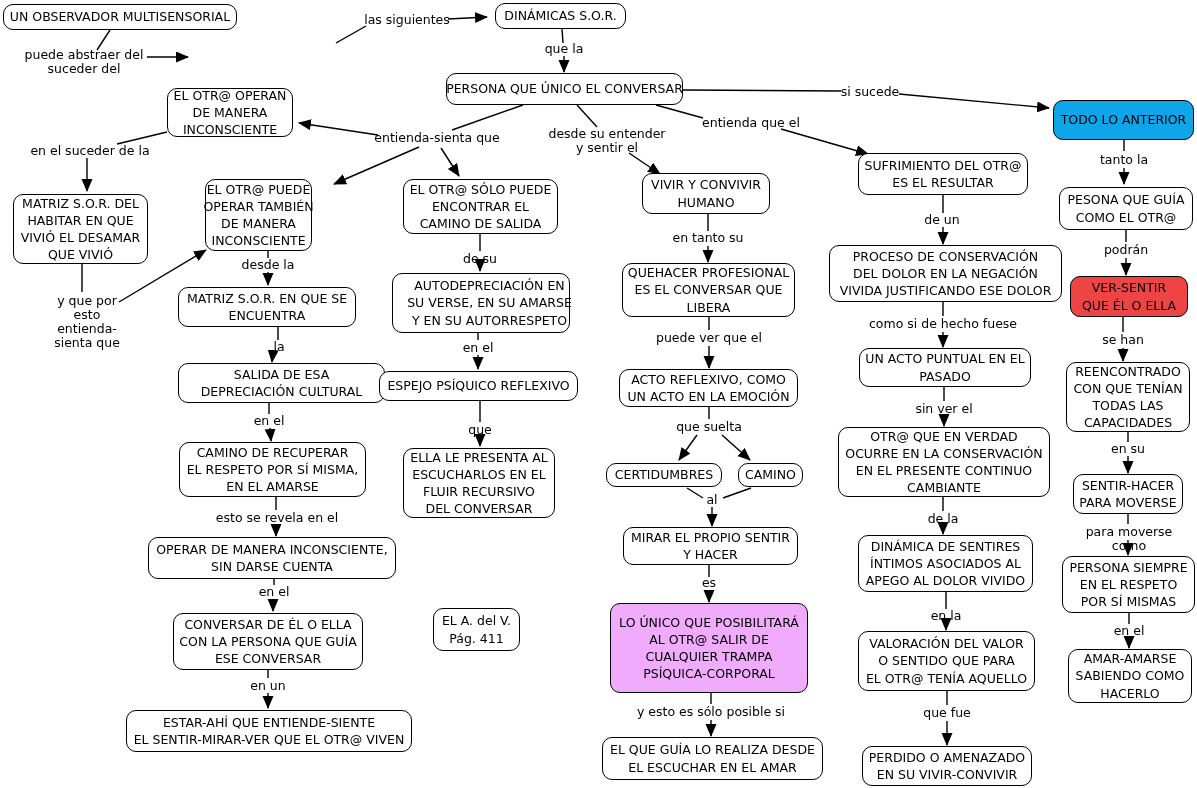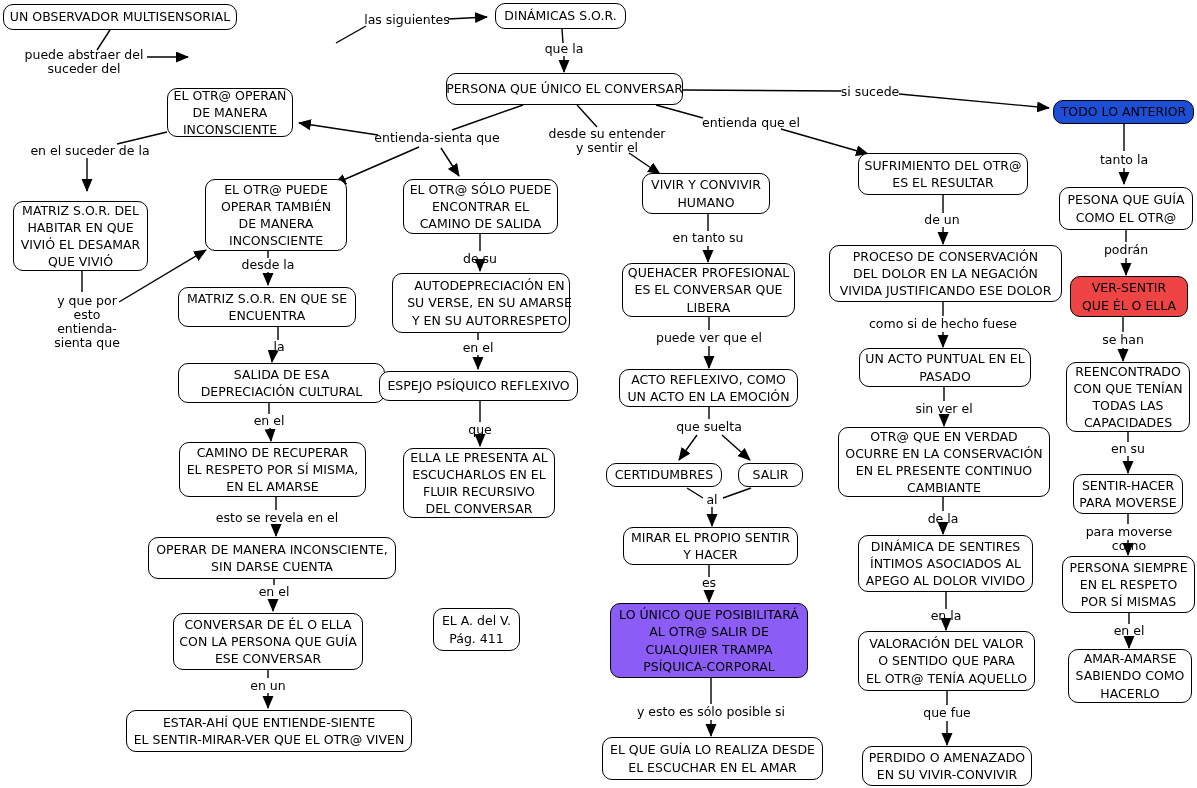--- a/index.html
+++ b/index.html
@@ -122,36 +122,36 @@
       <polyline points="478,355 478,369" fill="none" stroke="#000000" stroke-width="1.4" marker-end="url(#arrowhead)"></polyline>
       <polyline points="480,401 480,422" fill="none" stroke="#000000" stroke-width="1.4"></polyline>
       <polyline points="480,436 480,446" fill="none" stroke="#000000" stroke-width="1.4" marker-end="url(#arrowhead)"></polyline>
     </svg>
     <div class="node" style="left: 3px; top: 4px; width: 234px; height: 26px; background: rgb(255, 255, 255); border-color: rgb(0, 0, 0);">UN OBSERVADOR MULTISENSORIAL</div>
     <div class="node" style="left: 495px; top: 3px; width: 131px; height: 26px; background: rgb(255, 255, 255); border-color: rgb(0, 0, 0);">DINÁMICAS S.O.R.</div>
     <div class="node" style="left: 446px; top: 73px; width: 237px; height: 32px; background: rgb(255, 255, 255); border-color: rgb(0, 0, 0);">PERSONA QUE ÚNICO EL CONVERSAR</div>
     <div class="node" style="left: 167px; top: 88px; width: 126px; height: 49px; background: rgb(255, 255, 255); border-color: rgb(0, 0, 0);">EL OTR@ OPERAN
 DE MANERA
 INCONSCIENTE</div>
-    <div class="node" style="left: 13px; top: 194px; width: 135px; height: 70px; background: rgb(255, 255, 255); border-color: rgb(0, 0, 0); margin-top: 7px;">MATRIZ S.O.R. DEL
+    <div class="node" style="left: 13px; top: 194px; width: 135px; height: 70px; background: rgb(255, 255, 255); border-color: rgb(0, 0, 0);">MATRIZ S.O.R. DEL
 HABITAR EN QUE
 VIVIÓ EL DESAMAR
 QUE VIVIÓ</div>
-    <div class="node" style="left: 205px; top: 179px; width: 142px; height: 72px; background: rgb(255, 255, 255); border-color: rgb(0, 0, 0);">EL OTR@ PUEDE
+    <div class="node" style="left: 205px; top: 179px; width: 107px; height: 72px; background: rgb(255, 255, 255); border-color: rgb(0, 0, 0);">EL OTR@ PUEDE
 OPERAR TAMBIÉN
 DE MANERA
 INCONSCIENTE</div>
     <div class="node" style="left: 403px; top: 179px; width: 155px; height: 55px; background: rgb(255, 255, 255); border-color: rgb(0, 0, 0);">EL OTR@ SÓLO PUEDE
 ENCONTRAR EL
 CAMINO DE SALIDA</div>
     <div class="node" style="left: 642px; top: 173px; width: 128px; height: 41px; background: rgb(255, 255, 255); border-color: rgb(0, 0, 0);">VIVIR Y CONVIVIR
 HUMANO</div>
     <div class="node" style="left: 858px; top: 153px; width: 170px; height: 42px; background: rgb(255, 255, 255); border-color: rgb(0, 0, 0);">SUFRIMIENTO DEL OTR@
 ES EL RESULTAR</div>
-    <div class="node" style="left: 1053px; top: 100px; width: 141px; height: 24px; background: #1d4ed8; border-color: rgb(0, 0, 0);">TODO LO ANTERIOR</div>
+    <div class="node" style="left: 1053px; top: 100px; width: 141px; height: 40px; background: #0ea5e9; border-color: rgb(0, 0, 0);">TODO LO ANTERIOR</div>
     <div class="node" style="left: 1059px; top: 187px; width: 134px; height: 43px; background: rgb(255, 255, 255); border-color: rgb(0, 0, 0);">PESONA QUE GUÍA
 COMO EL OTR@</div>
     <div class="node" style="left: 178px; top: 287px; width: 178px; height: 40px; background: rgb(255, 255, 255); border-color: rgb(0, 0, 0);">MATRIZ S.O.R. EN QUE SE
 ENCUENTRA</div>
     <div class="node" style="left: 392px; top: 273px; width: 178px; height: 60px; background: rgb(255, 255, 255); border-color: rgb(0, 0, 0); padding-left: 20px;">AUTODEPRECIACIÓN EN
 SU VERSE, EN SU AMARSE
 Y EN SU AUTORRESPETO</div>
     <div class="node" style="left: 622px; top: 263px; width: 173px; height: 54px; background: rgb(255, 255, 255); border-color: rgb(0, 0, 0);">QUEHACER PROFESIONAL
 ES EL CONVERSAR QUE
 LIBERA</div>
@@ -169,41 +169,41 @@
 UN ACTO EN LA EMOCIÓN</div>
     <div class="node" style="left: 1066px; top: 362px; width: 124px; height: 70px; background: rgb(255, 255, 255); border-color: rgb(0, 0, 0);">REENCONTRADO
 CON QUE TENÍAN
 TODAS LAS
 CAPACIDADES</div>
     <div class="node" style="left: 838px; top: 427px; width: 212px; height: 70px; background: rgb(255, 255, 255); border-color: rgb(0, 0, 0);">OTR@ QUE EN VERDAD
 OCURRE EN LA CONSERVACIÓN
 EN EL PRESENTE CONTINUO
 CAMBIANTE</div>
     <div class="node" style="left: 606px; top: 463px; width: 116px; height: 24px; background: rgb(255, 255, 255); border-color: rgb(0, 0, 0);">CERTIDUMBRES</div>
-    <div class="node" style="left: 738px; top: 463px; width: 65px; height: 24px; background: rgb(255, 255, 255); border-color: rgb(0, 0, 0);">SALIR</div>
+    <div class="node" style="left: 738px; top: 463px; width: 65px; height: 24px; background: rgb(255, 255, 255); border-color: rgb(0, 0, 0);">CAMINO</div>
     <div class="node" style="left: 179px; top: 442px; width: 187px; height: 55px; background: rgb(255, 255, 255); border-color: rgb(0, 0, 0);">CAMINO DE RECUPERAR
 EL RESPETO POR SÍ MISMA,
 EN EL AMARSE</div>
     <div class="node" style="left: 403px; top: 448px; width: 152px; height: 70px; background: rgb(255, 255, 255); border-color: rgb(0, 0, 0);">ELLA LE PRESENTA AL
 ESCUCHARLOS EN EL
 FLUIR RECURSIVO
 DEL CONVERSAR</div>
     <div class="node" style="left: 1073px; top: 474px; width: 110px; height: 40px; background: rgb(255, 255, 255); border-color: rgb(0, 0, 0);">SENTIR-HACER
 PARA MOVERSE</div>
     <div class="node" style="left: 623px; top: 527px; width: 175px; height: 38px; background: rgb(255, 255, 255); border-color: rgb(0, 0, 0);">MIRAR EL PROPIO SENTIR
 Y HACER</div>
     <div class="node" style="left: 858px; top: 535px; width: 175px; height: 57px; background: rgb(255, 255, 255); border-color: rgb(0, 0, 0);">DINÁMICA DE SENTIRES
 ÍNTIMOS ASOCIADOS AL
 APEGO AL DOLOR VIVIDO</div>
     <div class="node" style="left: 148px; top: 537px; width: 248px; height: 42px; background: rgb(255, 255, 255); border-color: rgb(0, 0, 0);">OPERAR DE MANERA INCONSCIENTE,
 SIN DARSE CUENTA</div>
     <div class="node" style="left: 1062px; top: 556px; width: 133px; height: 57px; background: rgb(255, 255, 255); border-color: rgb(0, 0, 0);">PERSONA SIEMPRE
 EN EL RESPETO
 POR SÍ MISMAS</div>
-    <div class="node" style="left: 610px; top: 603px; width: 198px; height: 75px; background: #8b5cf6; border-color: rgb(0, 0, 0);">LO ÚNICO QUE POSIBILITARÁ
+    <div class="node" style="left: 610px; top: 603px; width: 198px; height: 90px; background: #f0abfc; border-color: rgb(0, 0, 0);">LO ÚNICO QUE POSIBILITARÁ
 AL OTR@ SALIR DE
 CUALQUIER TRAMPA
 PSÍQUICA-CORPORAL</div>
     <div class="node" style="left: 858px; top: 631px; width: 177px; height: 60px; background: rgb(255, 255, 255); border-color: rgb(0, 0, 0);">VALORACIÓN DEL VALOR
 O SENTIDO QUE PARA
 EL OTR@ TENÍA AQUELLO</div>
     <div class="node" style="left: 433px; top: 608px; width: 87px; height: 43px; background: rgb(255, 255, 255); border-color: rgb(0, 0, 0);">EL A. del V.
 Pág. 411</div>
     <div class="node" style="left: 173px; top: 613px; width: 190px; height: 57px; background: rgb(255, 255, 255); border-color: rgb(0, 0, 0);">CONVERSAR DE ÉL O ELLA
 CON LA PERSONA QUE GUÍA

